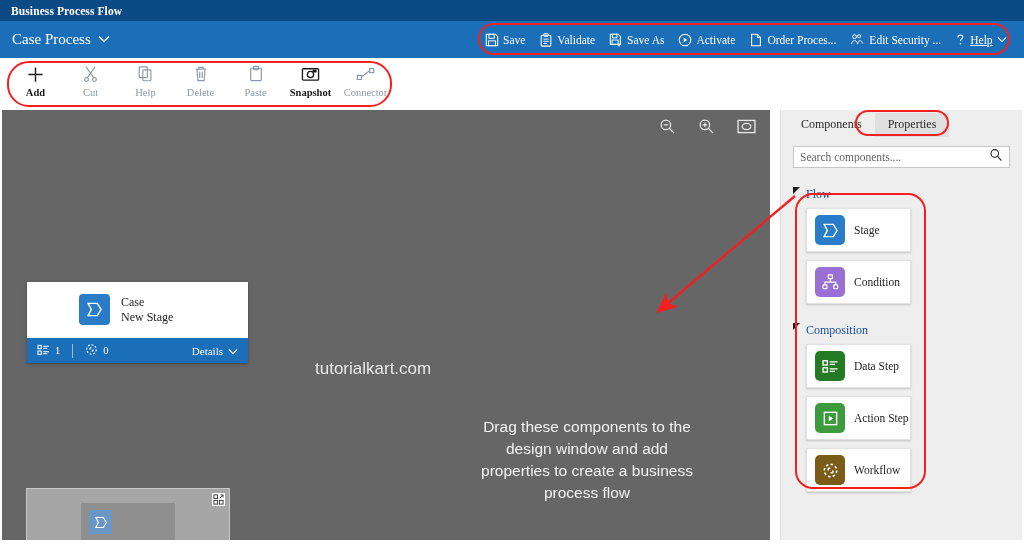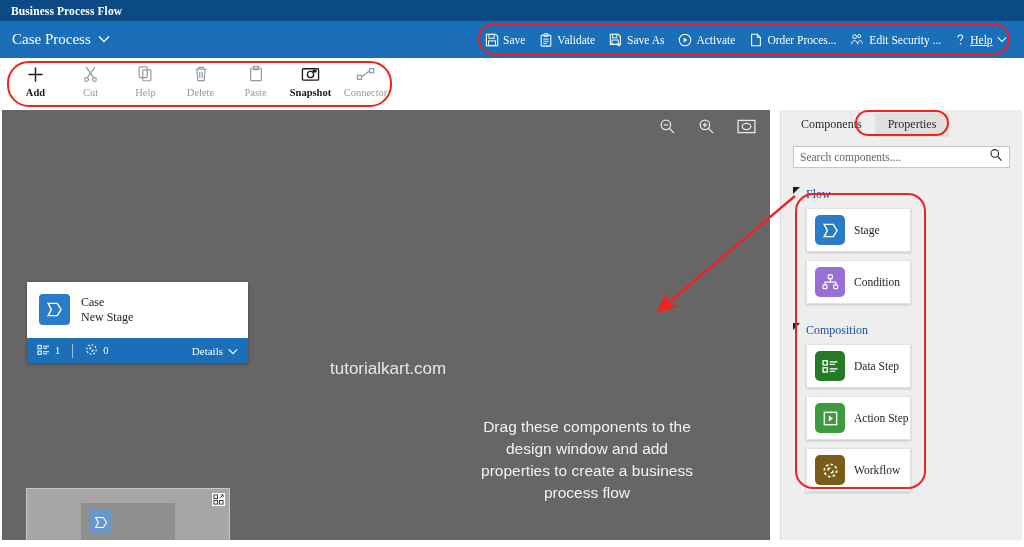--- a/index.html
+++ b/index.html
@@ -78,31 +78,31 @@
     position: absolute; left: 2px; top: 110px; width: 768px; height: 430px;
     background: #666666; overflow: hidden;
   }
   .zoomctl {
     position: absolute; right: 14px; top: 8px;
     display: flex; align-items: center; gap: 22px;
   }
   .zoomctl .zb { cursor: pointer; display: block; }
 
   .watermark {
-    position: absolute; left: 328px; top: 249px;
+    position: absolute; left: 313px; top: 249px;
     color: #e8e8e8; font-size: 17px;
     font-family: "Liberation Sans", sans-serif;
   }
 
   
   .stagecard {
     position: absolute; left: 25px; top: 172px; width: 221px;
     background: #fff; box-shadow: 0 1px 3px rgba(0,0,0,.35);
   }
-  .stagecard .body { display: flex; align-items: center; gap: 11px; padding: 12px 12px 13px 12px; }
+  .stagecard .body { display: flex; align-items: center; gap: 11px; padding: 12px 12px 13px 12px; margin-left: 40px; }
   .stage-ico {
     width: 31px; height: 31px; border-radius: 4px; background: #2b7cc8;
     display: flex; align-items: center; justify-content: center; flex: none;
   }
   .stagecard .txt { line-height: 1.25; }
   .stagecard .txt .l1 { font-size: 12px; color: #222; }
   .stagecard .txt .l2 { font-size: 12px; color: #222; }
   .stagecard .foot {
     background: #1a6fb8; height: 25px; display: flex; align-items: center;
     padding: 0 10px; color: #fff; font-size: 10.5px; gap: 8px;

